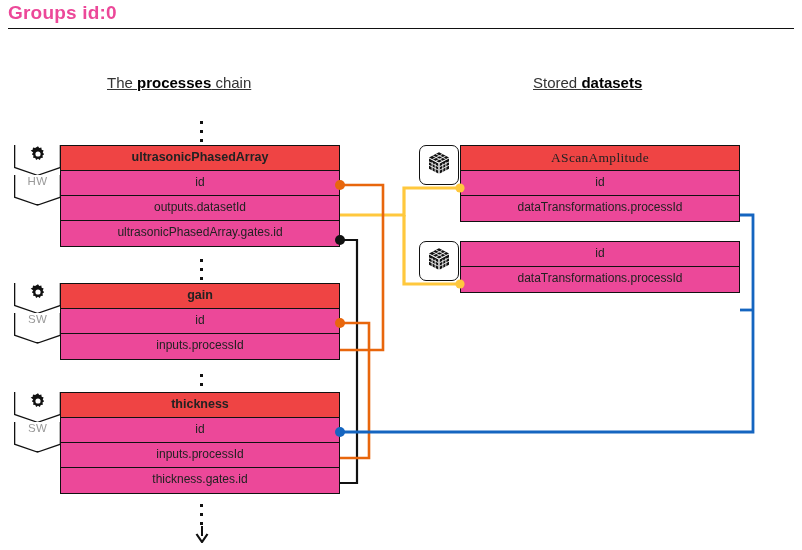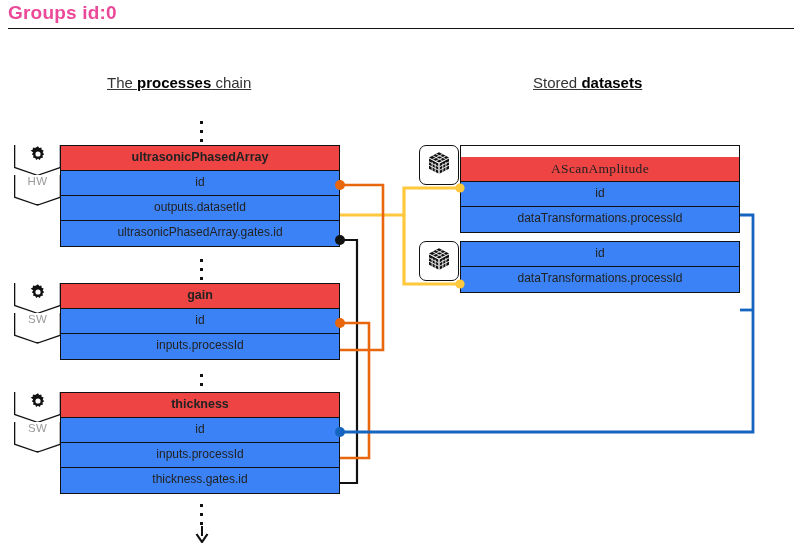--- a/index.html
+++ b/index.html
@@ -28,28 +28,28 @@
   }
   .col-head b{font-weight:bold;color:#000;}
   #head-processes{left:107px;top:74px;}
   #head-datasets{left:533px;top:74px;}
 
   
   .entity{position:absolute;border:1.3px solid #111;background:#fff;box-sizing:border-box;}
   .erow{
     box-sizing:border-box;height:25px;line-height:23px;
     text-align:center;font-size:12px;color:#222;
-    border-bottom:1.3px solid #111;background:#3b82f6;
+    border-bottom:1.3px solid #111;background:#ec4899;
     white-space:nowrap;overflow:hidden;
   }
   .erow:last-child{border-bottom:none;}
   .erow.head{background:#ef4444;font-weight:bold;font-size:12.5px;}
   .entity.dataset .erow.head{
     font-family:"Liberation Serif","DejaVu Serif",serif;
-    font-size:13.5px;font-weight:normal;letter-spacing:.3px;margin-top:11px;
+    font-size:13.5px;font-weight:normal;letter-spacing:.3px;
   }
 
   
   .badge{position:absolute;width:47px;}
   .chev{
     position:relative;width:47px;height:31px;box-sizing:border-box;
     background:#fafafa;
     clip-path:polygon(0 0,100% 0,100% 74%,50% 100%,0 74%);
     display:flex;align-items:flex-start;justify-content:center;
   }

